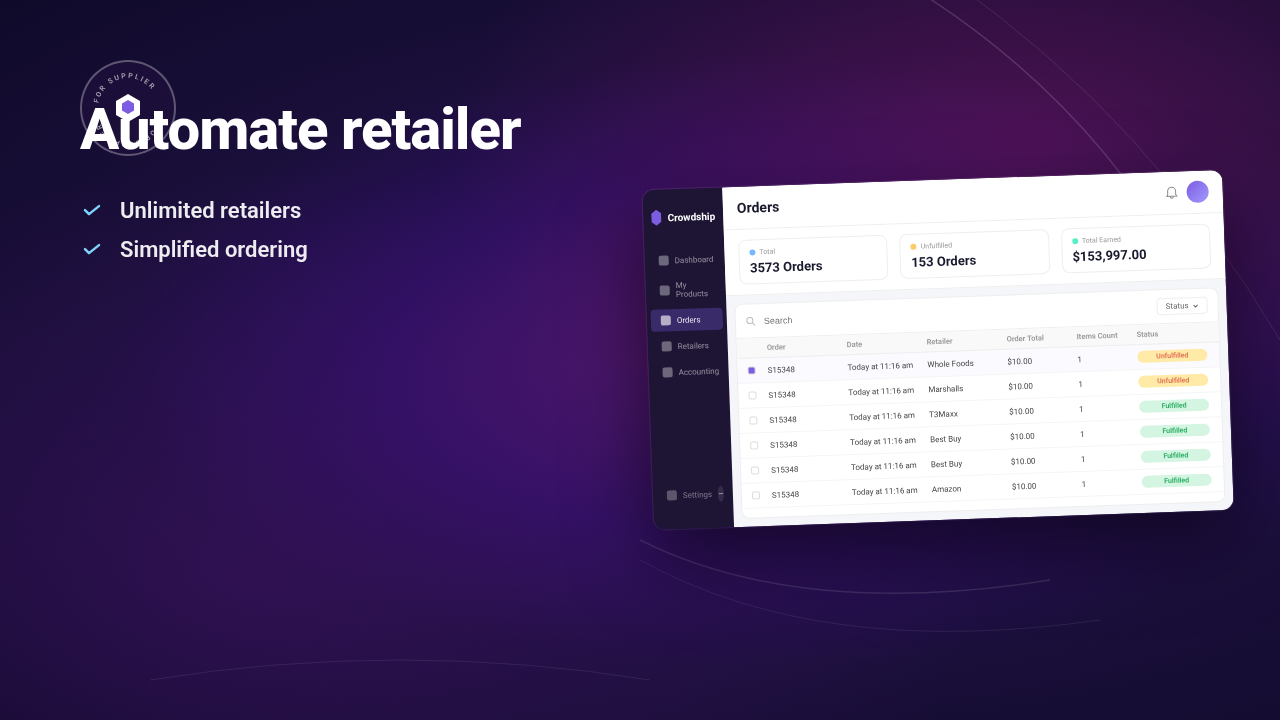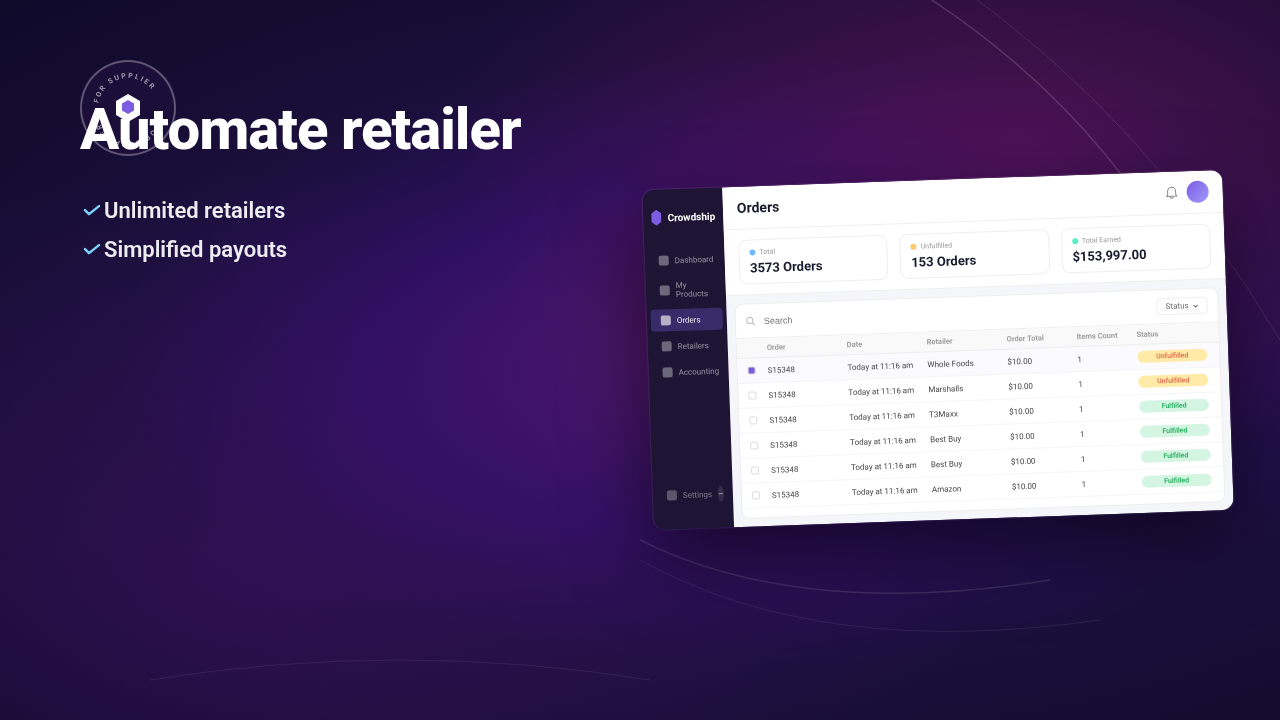--- a/index.html
+++ b/index.html
@@ -76,21 +76,21 @@
     .features-list {
       list-style: none;
       display: flex;
       flex-direction: column;
       gap: 14px;
     }
 
     .feature-item {
       display: flex;
       align-items: center;
-      gap: 0;
+      gap: 16px;
       font-size: 22px;
       font-weight: 600;
       color: rgba(255,255,255,0.92);
     }
 
     .check-icon {
       width: 24px;
       height: 24px;
       flex-shrink: 0;
       color: #7dd3fc;
@@ -434,21 +434,21 @@
     <li class="feature-item">
       <svg class="check-icon" viewBox="0 0 24 24" fill="none">
         <path d="M5 12l4 4L19 8" stroke="#7dd3fc" stroke-width="2.5" stroke-linecap="round" stroke-linejoin="round"></path>
       </svg>
       <span>Unlimited retailers</span>
     </li>
     <li class="feature-item">
       <svg class="check-icon" viewBox="0 0 24 24" fill="none">
         <path d="M5 12l4 4L19 8" stroke="#7dd3fc" stroke-width="2.5" stroke-linecap="round" stroke-linejoin="round"></path>
       </svg>
-      <span>Simplified payouts</span>
+      <span>Simplified ordering</span>
     </li>
   </ul>
 </div>
 
 <div class="app-window" style="right:52px; top:180px; transform: rotate(-2deg);">
 
   <div class="sidebar">
     <div class="sidebar-logo">
       <div class="sidebar-logo-icon"></div>
       <span class="sidebar-logo-text">Crowdship</span>

